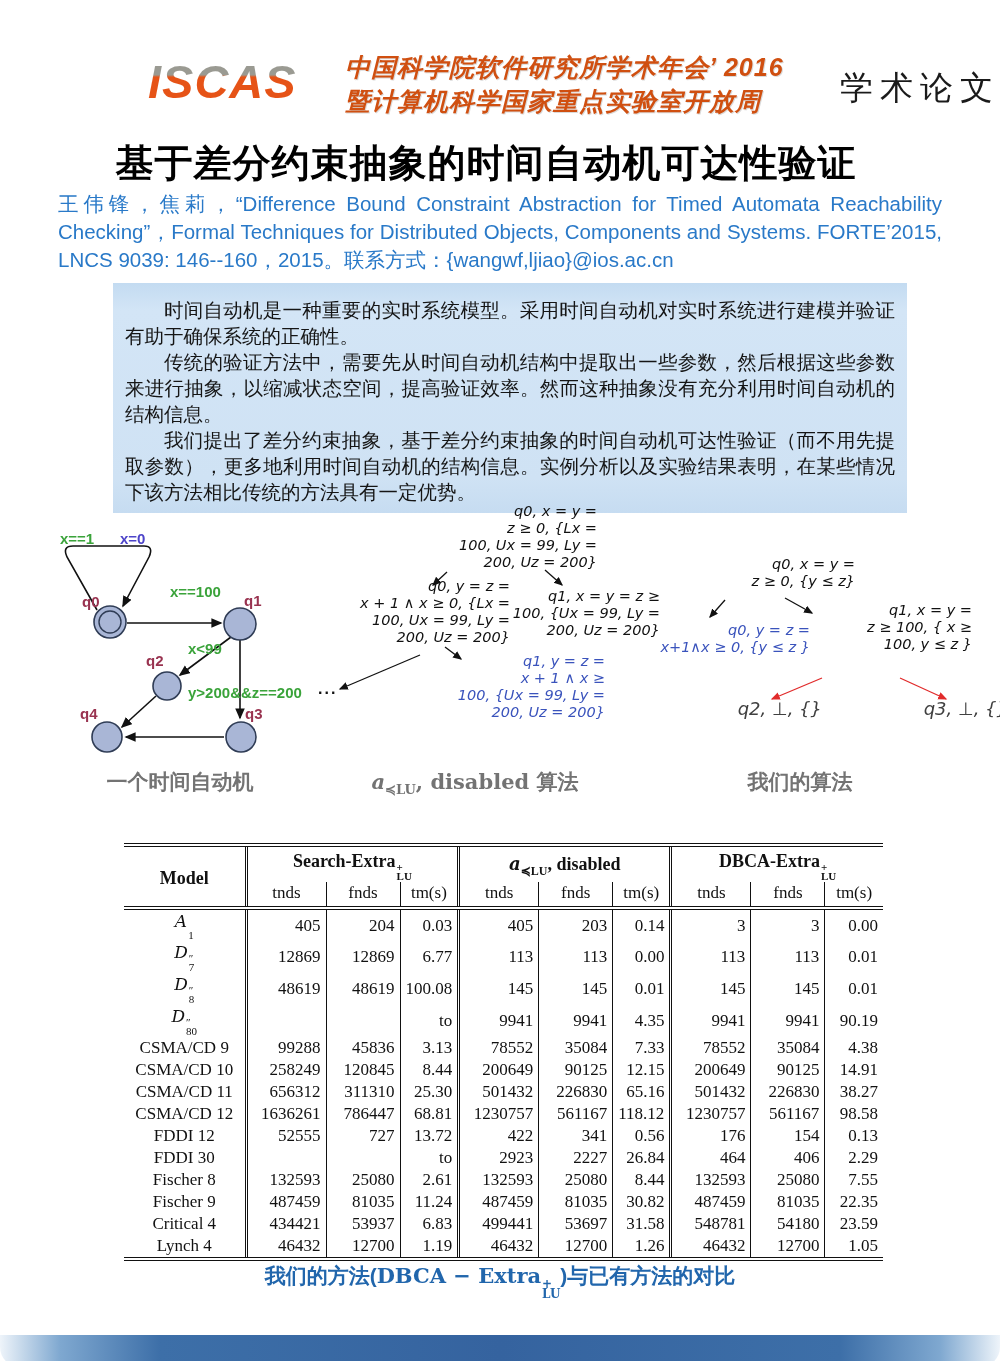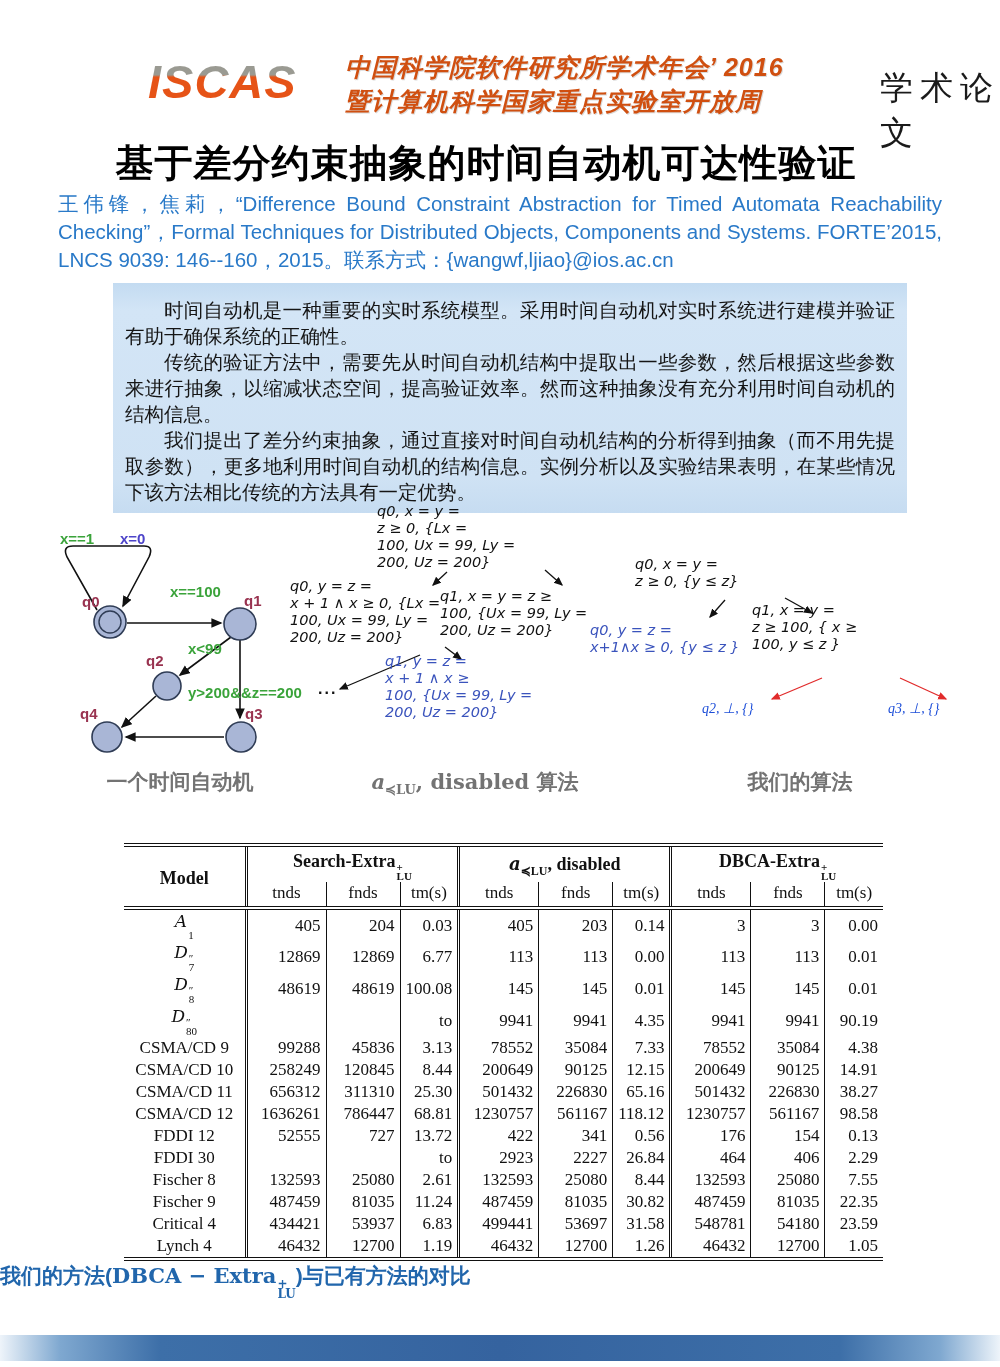--- a/index.html
+++ b/index.html
@@ -1,51 +1,51 @@
 <!DOCTYPE html>
 <html><head>
 <meta charset="utf-8">
 <style>
   html,body{margin:0;padding:0;background:#fff;}
   .page{position:relative;width:1000px;height:1367px;background:#fff;overflow:hidden;
-        font-family:"Liberation Sans",sans-serif;color:#111;}
+        font-family:"Liberation Sans",sans-serif;color:#111;border-radius:20px;}
 
   
   .logo{position:absolute;left:148px;top:54px;font-family:"Liberation Sans",sans-serif;
         font-size:47px;font-weight:bold;font-style:italic;letter-spacing:1px;
         background:linear-gradient(180deg,#9a9a92 0%,#9a9a92 38%,#e65317 42%,#e65317 100%);
         -webkit-background-clip:text;background-clip:text;color:transparent;}
   .org{position:absolute;left:345px;top:50px;color:#d04f10;font-weight:bold;font-style:italic;
        font-size:25px;line-height:34px;letter-spacing:1px;text-shadow:1px 1px 0 rgba(150,150,150,.35);}
   .doctype{position:absolute;left:840px;top:66px;font-family:"Liberation Serif",serif;
-           font-size:33px;color:#1a1a1a;letter-spacing:7px;margin-left:40px;}
+           font-size:33px;color:#1a1a1a;letter-spacing:7px;}
 
   
   .title{position:absolute;left:0;top:138px;width:972px;margin:0;text-align:center;
          font-size:38px;font-weight:bold;color:#000;letter-spacing:1px;}
   .citation{position:absolute;left:58px;top:190px;width:884px;margin:0;color:#2979c8;
             font-size:20.5px;line-height:28px;text-align:justify;}
 
   
   .abstract{position:absolute;left:113px;top:283px;width:770px;padding:14px 12px 8px 12px;
             background:linear-gradient(180deg,#c3dbf1 0%,#d3e5f6 12%,#cfe2f4 85%,#c6dcf1 100%);
             font-size:19.5px;line-height:26px;color:#151515;}
   .abstract p{margin:0;text-indent:2em;text-align:justify;}
 
   
   svg text{font-family:"Liberation Sans",sans-serif;}
   .state-label{fill:#993350;font-weight:bold;font-size:15px;}
   .guard{fill:#3aa33a;font-weight:bold;font-size:15px;}
   .assign{fill:#4d44c9;font-weight:bold;font-size:15px;}
 
-  .node{position:absolute;white-space:pre-line;text-align:left;
+  .node{position:absolute;white-space:pre-line;text-align:right;
         font-family:"DejaVu Sans",sans-serif;font-style:italic;font-size:14.5px;
         line-height:17px;color:#111;}
   .node.blue{color:#3a53bc;}
-  .node.red{color:#1d4ed8;font-size:14px;font-family:Liberation Serif, serif;}
+  .node.red{color:#404040;font-size:18px;}
   .dots{position:absolute;font-size:16px;font-weight:bold;color:#111;letter-spacing:2px;}
 
   .figcap{position:absolute;top:768px;text-align:center;color:#737373;font-size:21px;font-weight:bold;}
   .figcap .frak,.frak{font-family:"DejaVu Serif",serif;font-weight:bold;font-style:italic;}
   .figcap sub{font-size:13px;}
   .figcap .serif{font-family:"DejaVu Serif",serif;}
 
   
   .cmp{position:absolute;left:124px;top:843px;border-collapse:collapse;table-layout:fixed;
        font-family:"Liberation Serif",serif;font-size:17px;color:#111;
@@ -62,21 +62,21 @@
   .cmp td.c1,.cmp td.c2{border-left:1px solid #111;}
   .cmp td.model{text-align:center;}
   .mb{font-style:normal;}
   .mb.it{font-style:italic;font-family:"DejaVu Serif",serif;}
   .ss{display:inline-flex;flex-direction:column;align-items:flex-start;
       font-size:11px;line-height:9px;vertical-align:-4px;margin-left:1px;font-weight:bold;}
   .cmp .ss{font-weight:normal;}
   .cmp tr.h1 .ss{font-weight:bold;}
   .fsub{font-size:12px;}
 
-  .tablecap{position:absolute;left:0;top:1262px;width:1000px;
+  .tablecap{position:absolute;left:0;top:1262px;width:1000px;text-align:center;
             color:#2166ac;font-size:21px;font-weight:bold;}
   .tablecap .serif{font-family:"DejaVu Serif",serif;}
   .tablecap .ss{vertical-align:-5px;font-size:12px;line-height:10px;}
 
   
   .footerbar{position:absolute;left:0;top:1335px;width:1000px;height:26px;
              background:linear-gradient(90deg,#eef4fa 0%,#7fa8d0 6%,#3d6fa8 16%,#35639f 50%,#3d6fa8 84%,#7fa8d0 94%,#eef4fa 100%);}
 </style>
 </head>
 <body>
@@ -89,21 +89,21 @@
     <div>暨计算机科学国家重点实验室开放周</div>
   </div>
   <div class="doctype">学术论文</div>
 
   <h1 class="title">基于差分约束抽象的时间自动机可达性验证</h1>
   <p class="citation">王伟锋，焦莉，“Difference Bound Constraint Abstraction for Timed Automata Reachability Checking”，Formal Techniques for Distributed Objects, Components and Systems. FORTE’2015, LNCS 9039: 146--160，2015。联系方式：{wangwf,ljiao}@ios.ac.cn</p>
 
   <div class="abstract">
     <p>时间自动机是一种重要的实时系统模型。采用时间自动机对实时系统进行建模并验证有助于确保系统的正确性。</p>
     <p>传统的验证方法中，需要先从时间自动机结构中提取出一些参数，然后根据这些参数来进行抽象，以缩减状态空间，提高验证效率。然而这种抽象没有充分利用时间自动机的结构信息。</p>
-    <p>我们提出了差分约束抽象，通过直接对时间自动机结构的分析得到抽象（而不用先提取参数），更多地利用时间自动机的结构信息。实例分析以及实验结果表明，在某些情况下该方法相比传统的方法具有一定优势。</p>
+    <p>我们提出了差分约束抽象，基于差分约束抽象的时间自动机可达性验证（而不用先提取参数），更多地利用时间自动机的结构信息。实例分析以及实验结果表明，在某些情况下该方法相比传统的方法具有一定优势。</p>
   </div>
 
   <svg style="position:absolute;left:40px;top:515px;" width="320" height="260" viewBox="0 0 320 260">
     <defs>
       <marker id="ma" markerWidth="8" markerHeight="8" refX="6" refY="3" orient="auto">
         <path d="M0,0 L7,3 L0,6 Z" fill="#111"></path>
       </marker>
     </defs>
 
     <path d="M 57 95 L 27 42 Q 22 31 33 31 L 104 31 Q 114 31 109 42 L 83 91" fill="none" stroke="#111" stroke-width="1.6" marker-end="url(#ma)"></path>

